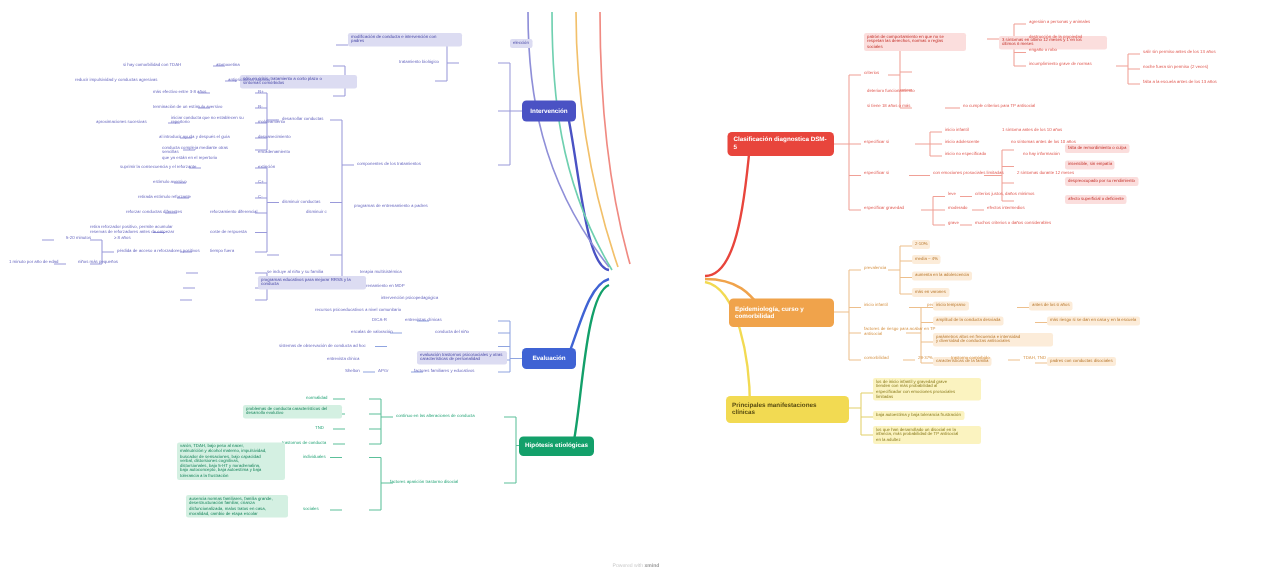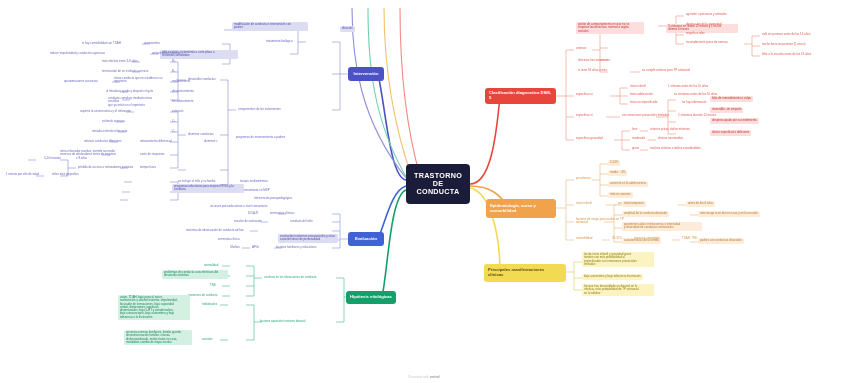--- a/index.html
+++ b/index.html
@@ -101,22 +101,20 @@
     <path d="M348,239 L340,239 M340,214 L340,248 M340,214 L332,214 M340,222 L332,222 M340,231 L332,231 M340,240 L332,240 M340,248 L332,248" stroke="#8fa4e0" stroke-width=".7" fill="none"></path>
     <path d="M286,214 L278,214 M268,222 L260,222 M258,231 L250,231 M286,240 L278,240 M282,248 L274,248 M250,248 L242,248" stroke="#8fa4e0" stroke-width=".7" fill="none"></path>
 
     <path d="M352,297 L344,297 M344,278 L344,322 M344,278 L336,278 M344,322 L336,322" stroke="#5cc09a" stroke-width=".7" fill="none"></path>
     <path d="M262,278 L254,278 M254,266 L254,296 M254,266 L246,266 M254,276 L246,276 M254,286 L246,286 M254,296 L246,296" stroke="#5cc09a" stroke-width=".7" fill="none"></path>
     <path d="M230,266 L222,266 M230,276 L222,276 M230,286 L222,286 M230,296 L222,296" stroke="#5cc09a" stroke-width=".7" fill="none"></path>
     <path d="M262,322 L254,322 M254,305 L254,340 M254,305 L246,305 M254,340 L246,340" stroke="#5cc09a" stroke-width=".7" fill="none"></path>
     <path d="M228,305 L220,305 M228,340 L220,340" stroke="#5cc09a" stroke-width=".7" fill="none"></path>
   </svg>
 
-  <div class="node central" style="left:406px;top:164px;width:64px;height:40px;">TRASTORNO DE
-CONDUCTA</div>
 
   <div class="node root red" style="left:485px;top:88px;width:71px;height:16px;">Clasificación diagnostica DSM-5</div>
 
   <div class="node leaf red-p" style="left:574px;top:46px;">criterios</div>
   <div class="node leaf red-b" style="left:576px;top:22px;width:68px;">patrón de comportamiento en que no se
 respetan las derechos, normas o reglas
 sociales</div>
   <div class="node leaf red-b" style="left:666px;top:24px;width:72px;">3 síntomas en último 12 meses y 1 en los
 últimos 6 meses</div>
 

